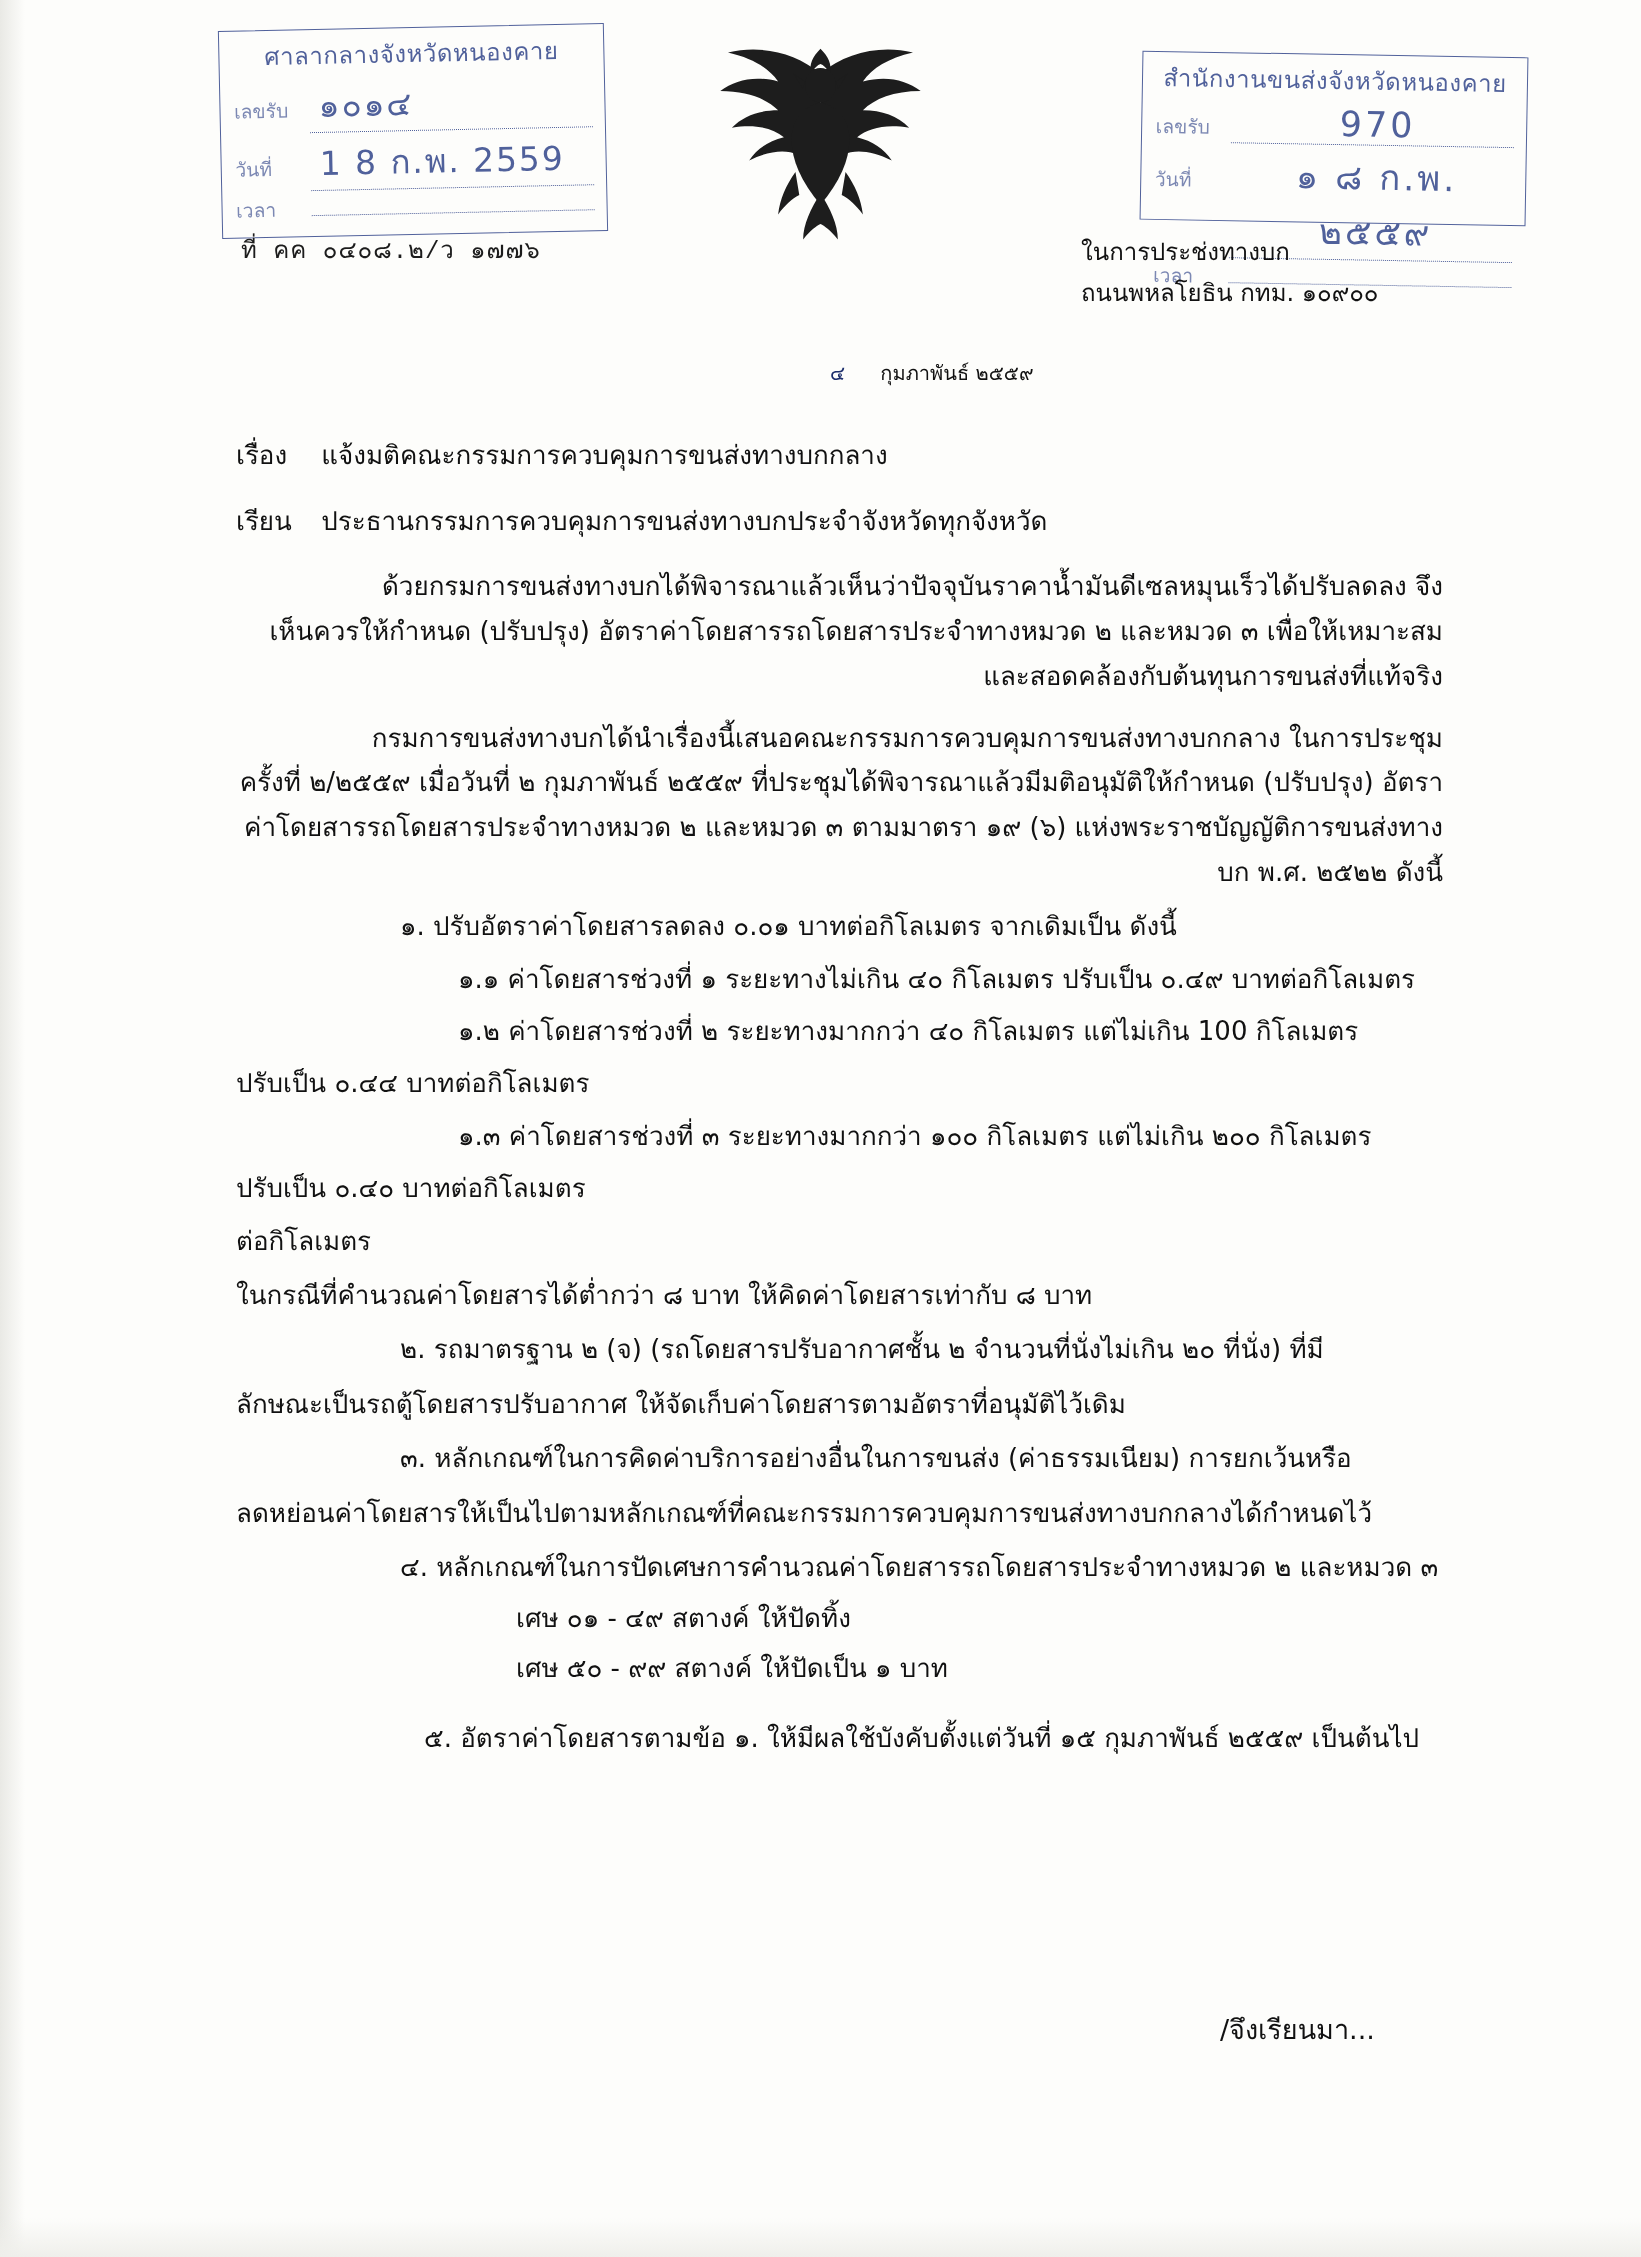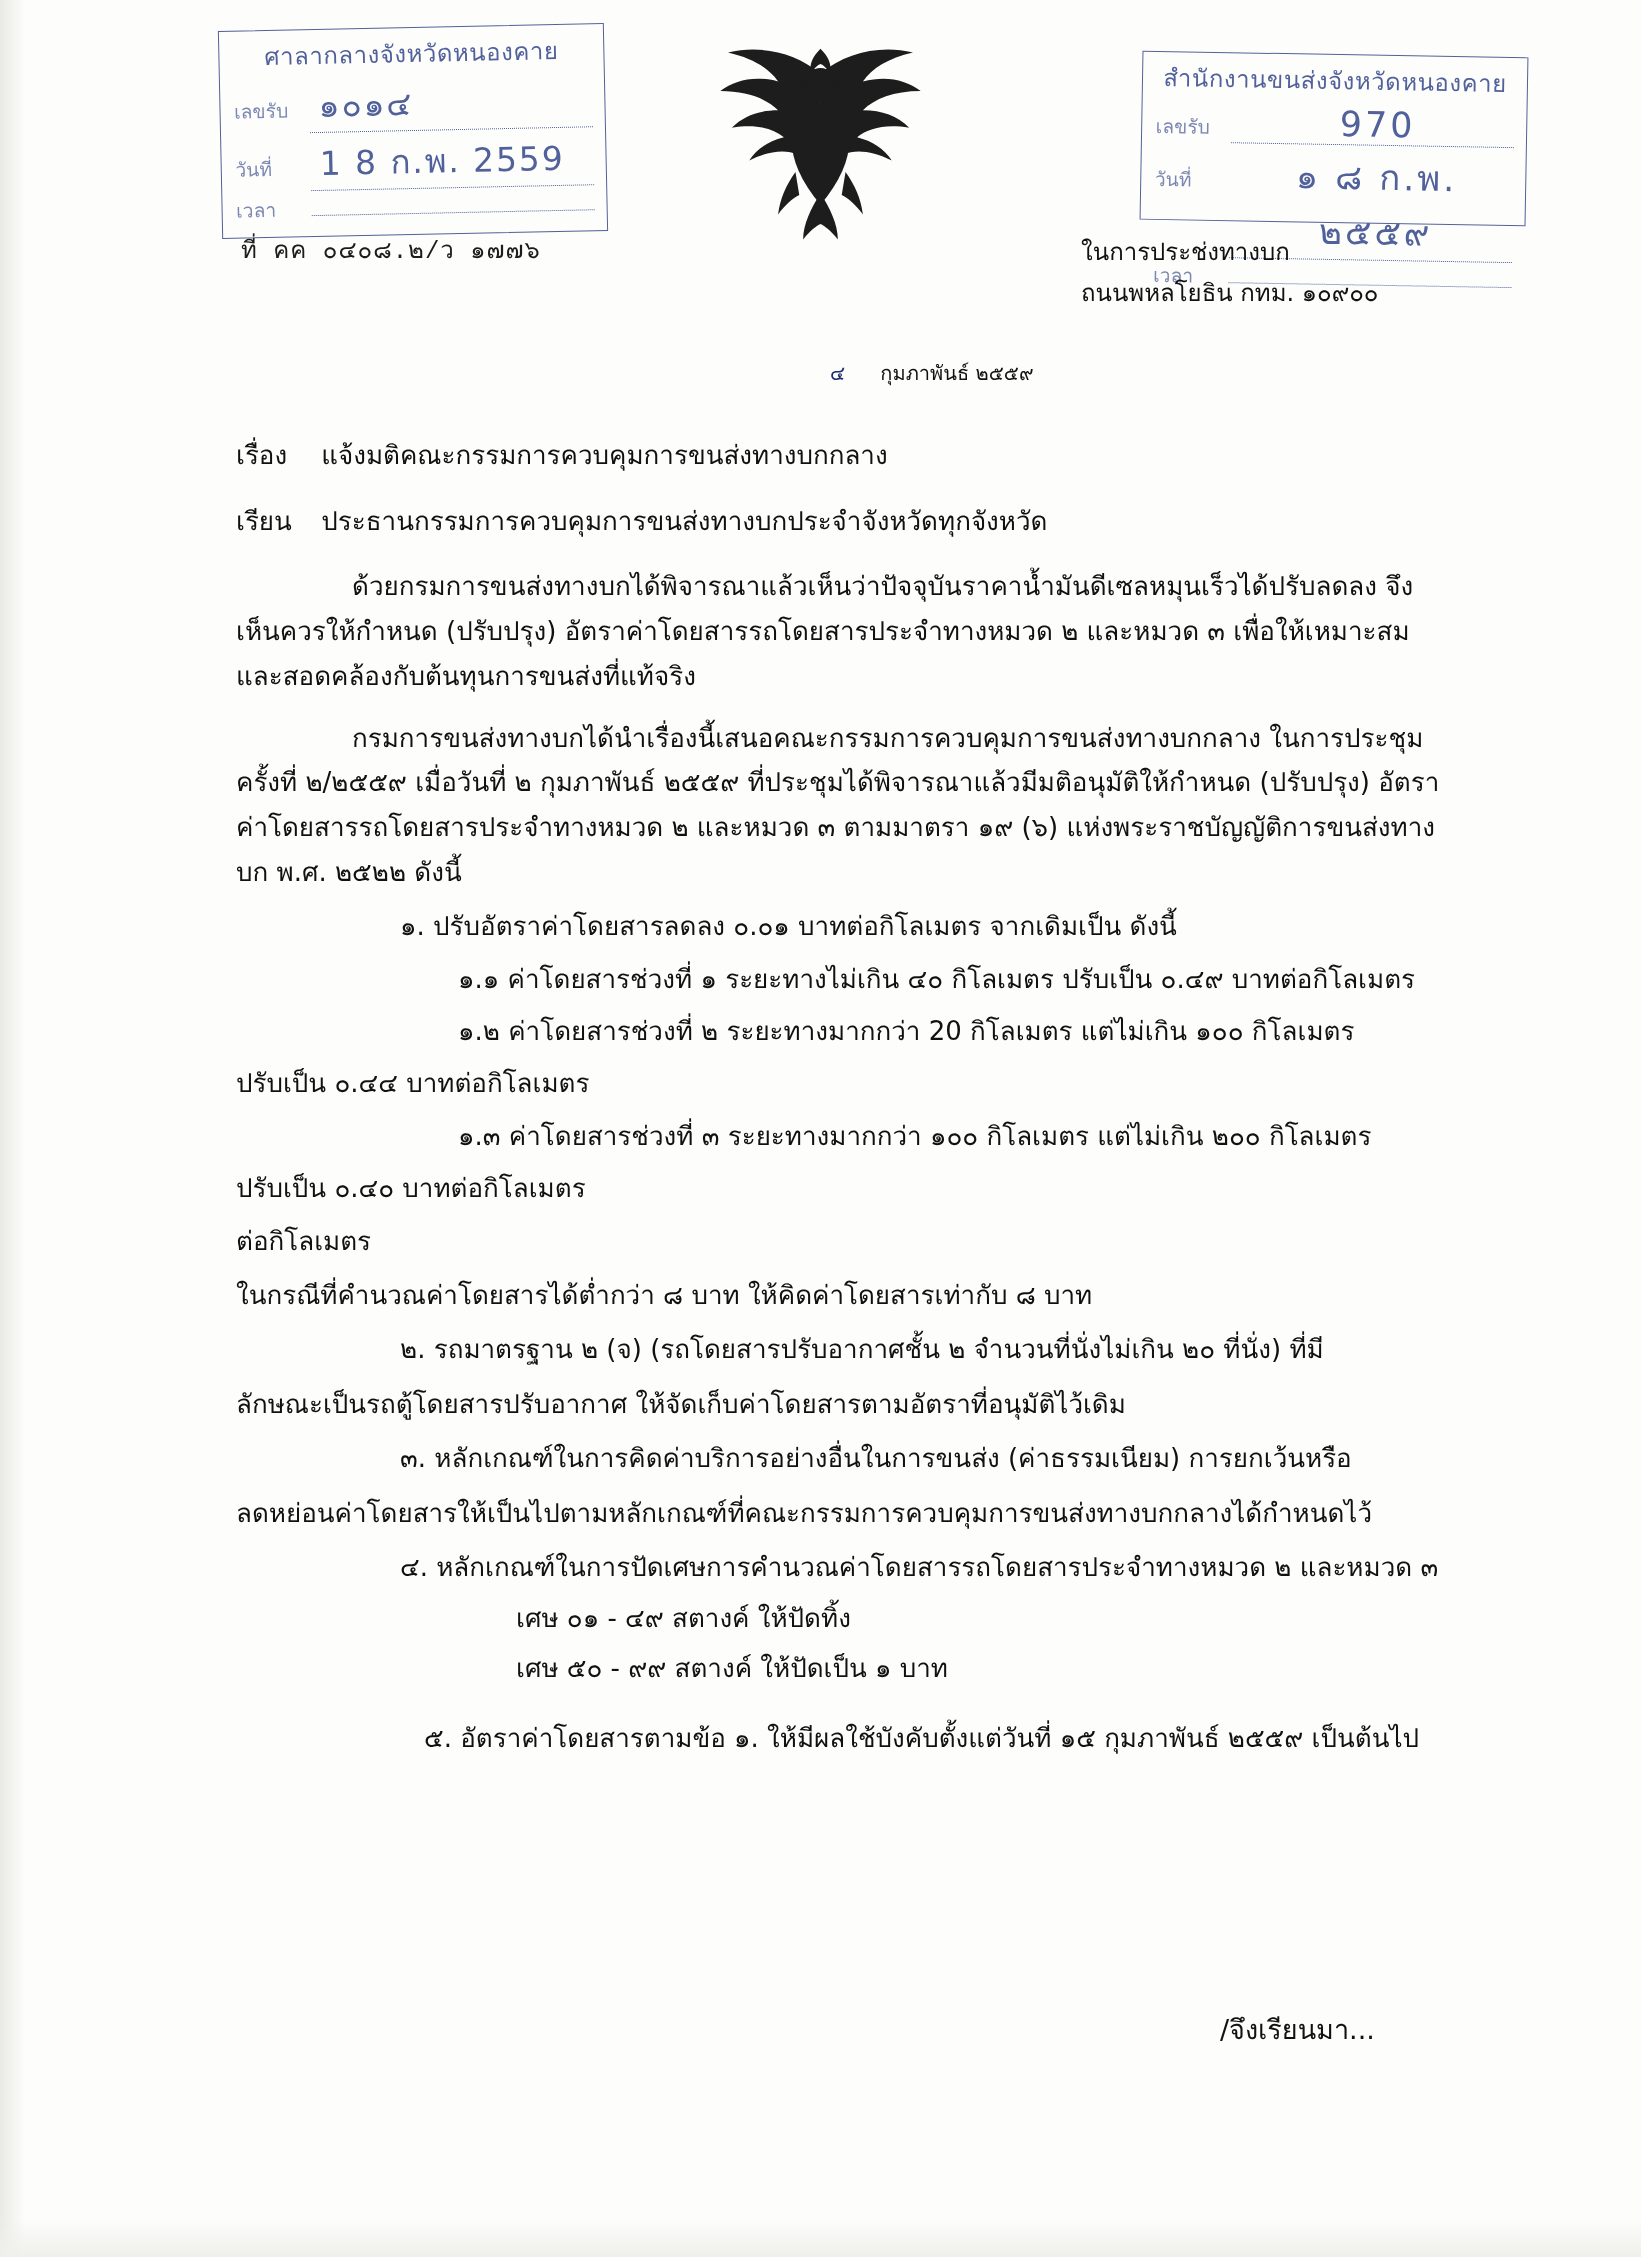--- a/index.html
+++ b/index.html
@@ -149,21 +149,21 @@
   .fieldline {
     margin-bottom: 21px;
   }
   .fieldline .lab {
     display: inline-block;
     min-width: 77px;
   }
   .para {
     margin-top: 17px;
     text-indent: 116px;
-    text-align: left;
+    text-align: right;
   }
   .item {
     margin-top: 9.7px;
     text-indent: 164px;
   }
   .item.cont {
     text-indent: 0;
   }
   .subitem {
     margin-top: 7.7px;
@@ -281,21 +281,21 @@
       <span>ปรับอัตราค่าโดยสารลดลง ๐.๐๑ บาทต่อกิโลเมตร จากเดิมเป็น ดังนี้</span>
     </div>
 
     <div class="subitem">
       <span>๑.๑</span>
       <span>ค่าโดยสารช่วงที่ ๑ ระยะทางไม่เกิน ๔๐ กิโลเมตร ปรับเป็น ๐.๔๙ บาทต่อกิโลเมตร</span>
     </div>
 
     <div class="subitem">
       <span>๑.๒</span>
-      <span>ค่าโดยสารช่วงที่ ๒ ระยะทางมากกว่า 20 กิโลเมตร แต่ไม่เกิน ๑๐๐ กิโลเมตร</span>
+      <span>ค่าโดยสารช่วงที่ ๒ ระยะทางมากกว่า ๔๐ กิโลเมตร แต่ไม่เกิน 100 กิโลเมตร</span>
     </div>
     <div class="subitem cont">ปรับเป็น ๐.๔๔ บาทต่อกิโลเมตร</div>
 
     <div class="subitem">
       <span>๑.๓</span>
       <span>ค่าโดยสารช่วงที่ ๓ ระยะทางมากกว่า ๑๐๐ กิโลเมตร แต่ไม่เกิน ๒๐๐ กิโลเมตร</span>
     </div>
     <div class="subitem cont">ปรับเป็น ๐.๔๐ บาทต่อกิโลเมตร</div>
 
     <div class="subitem cont">ต่อกิโลเมตร</div>

